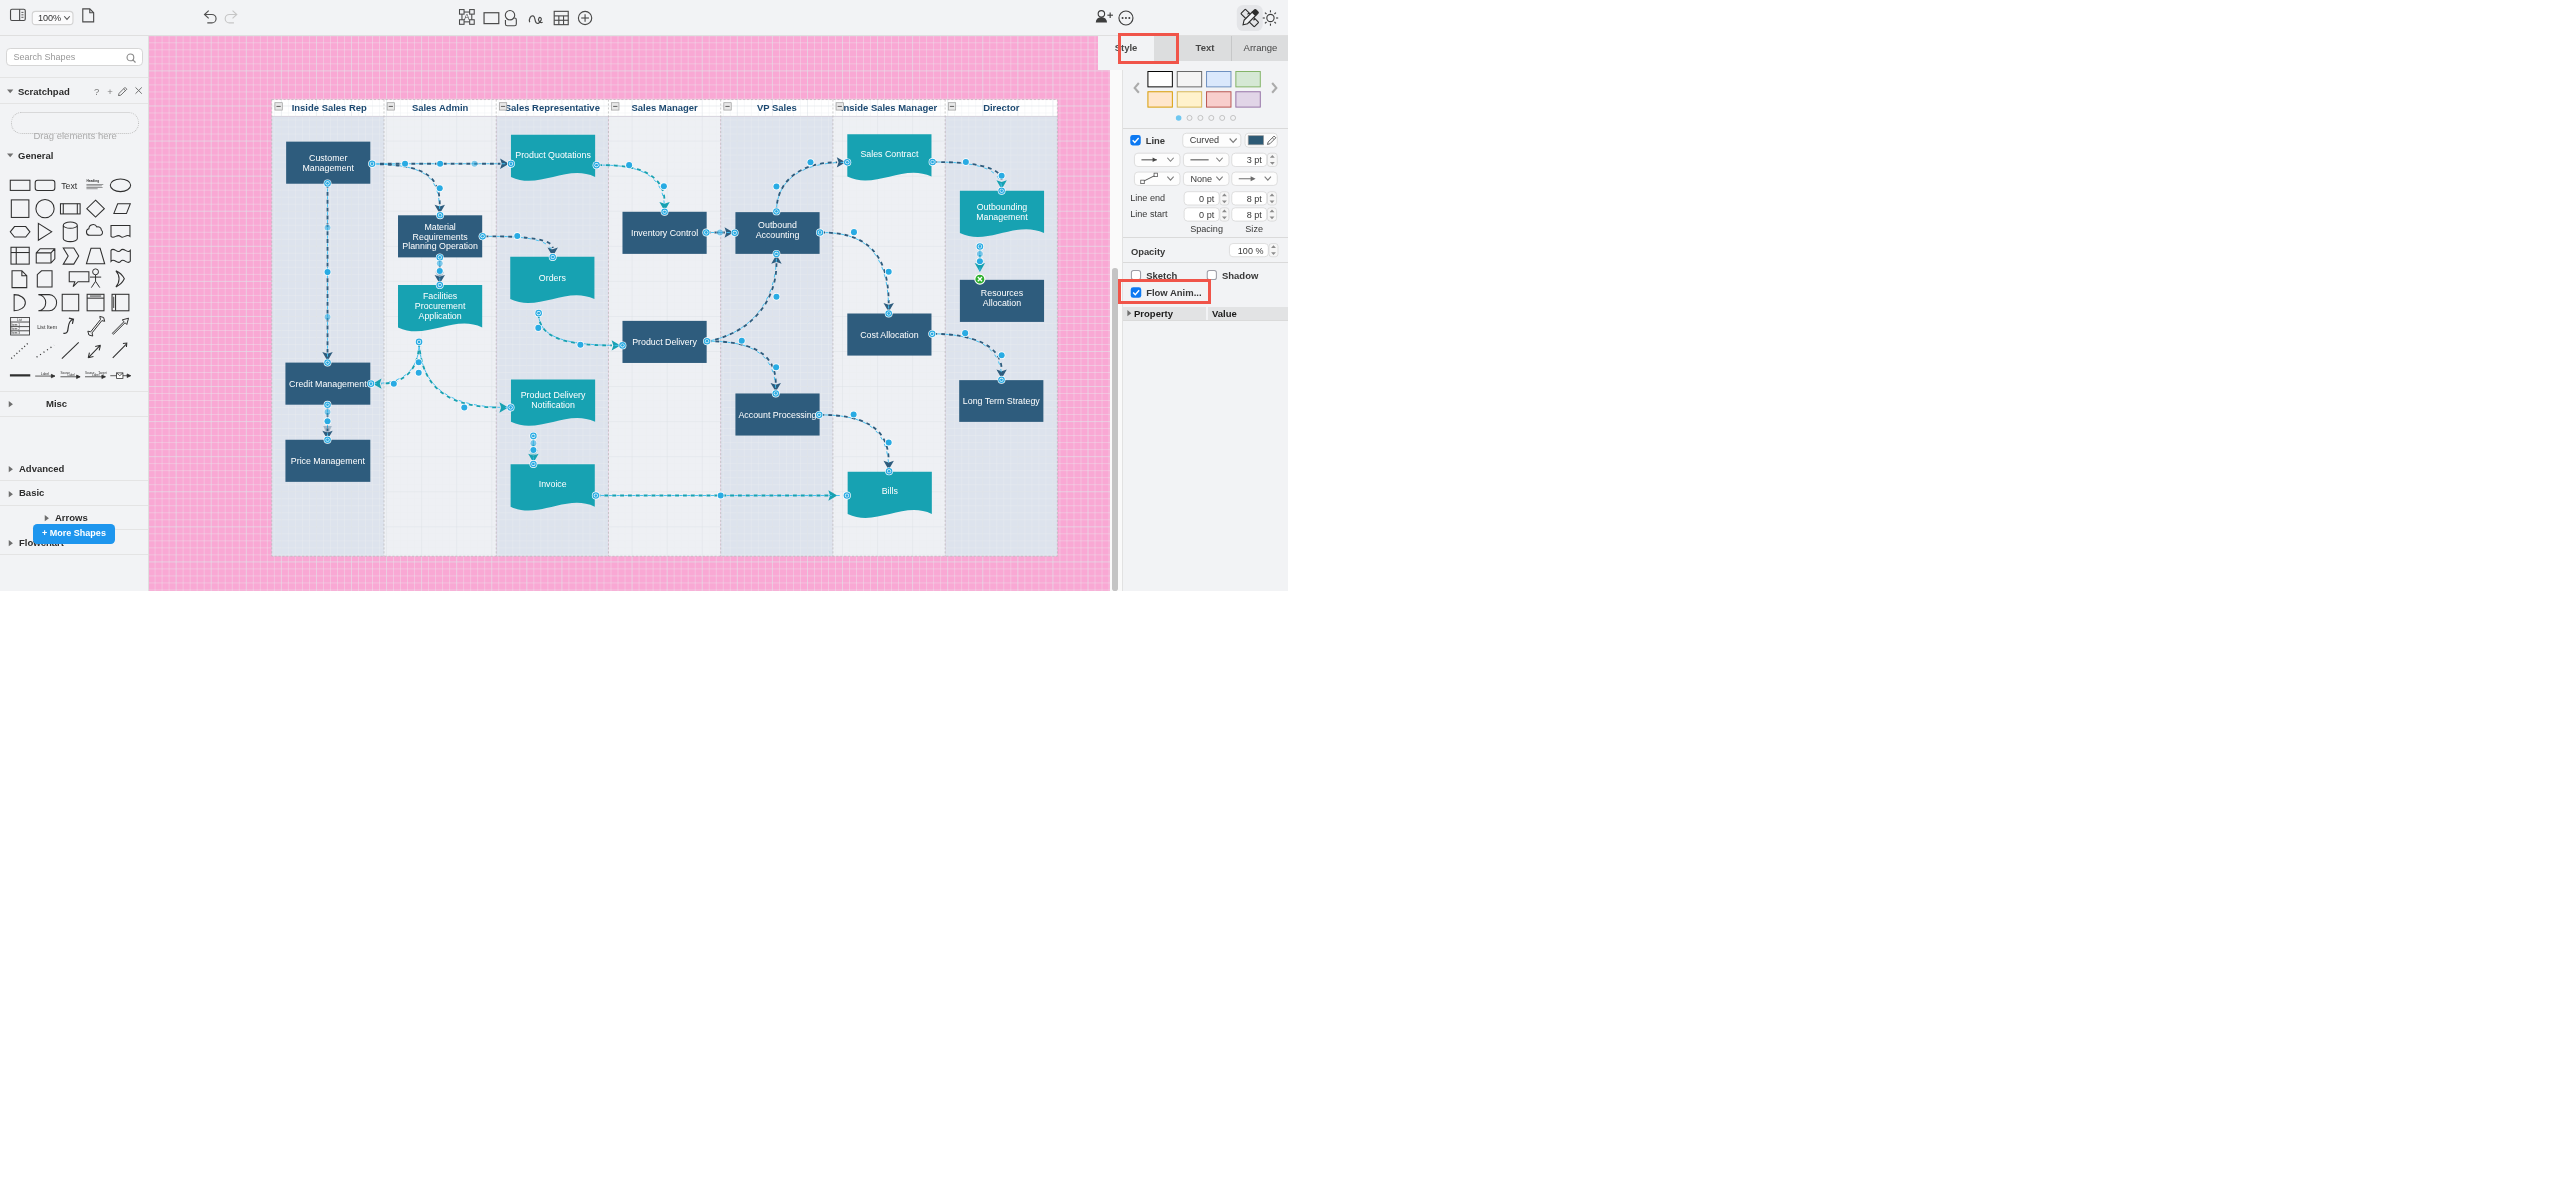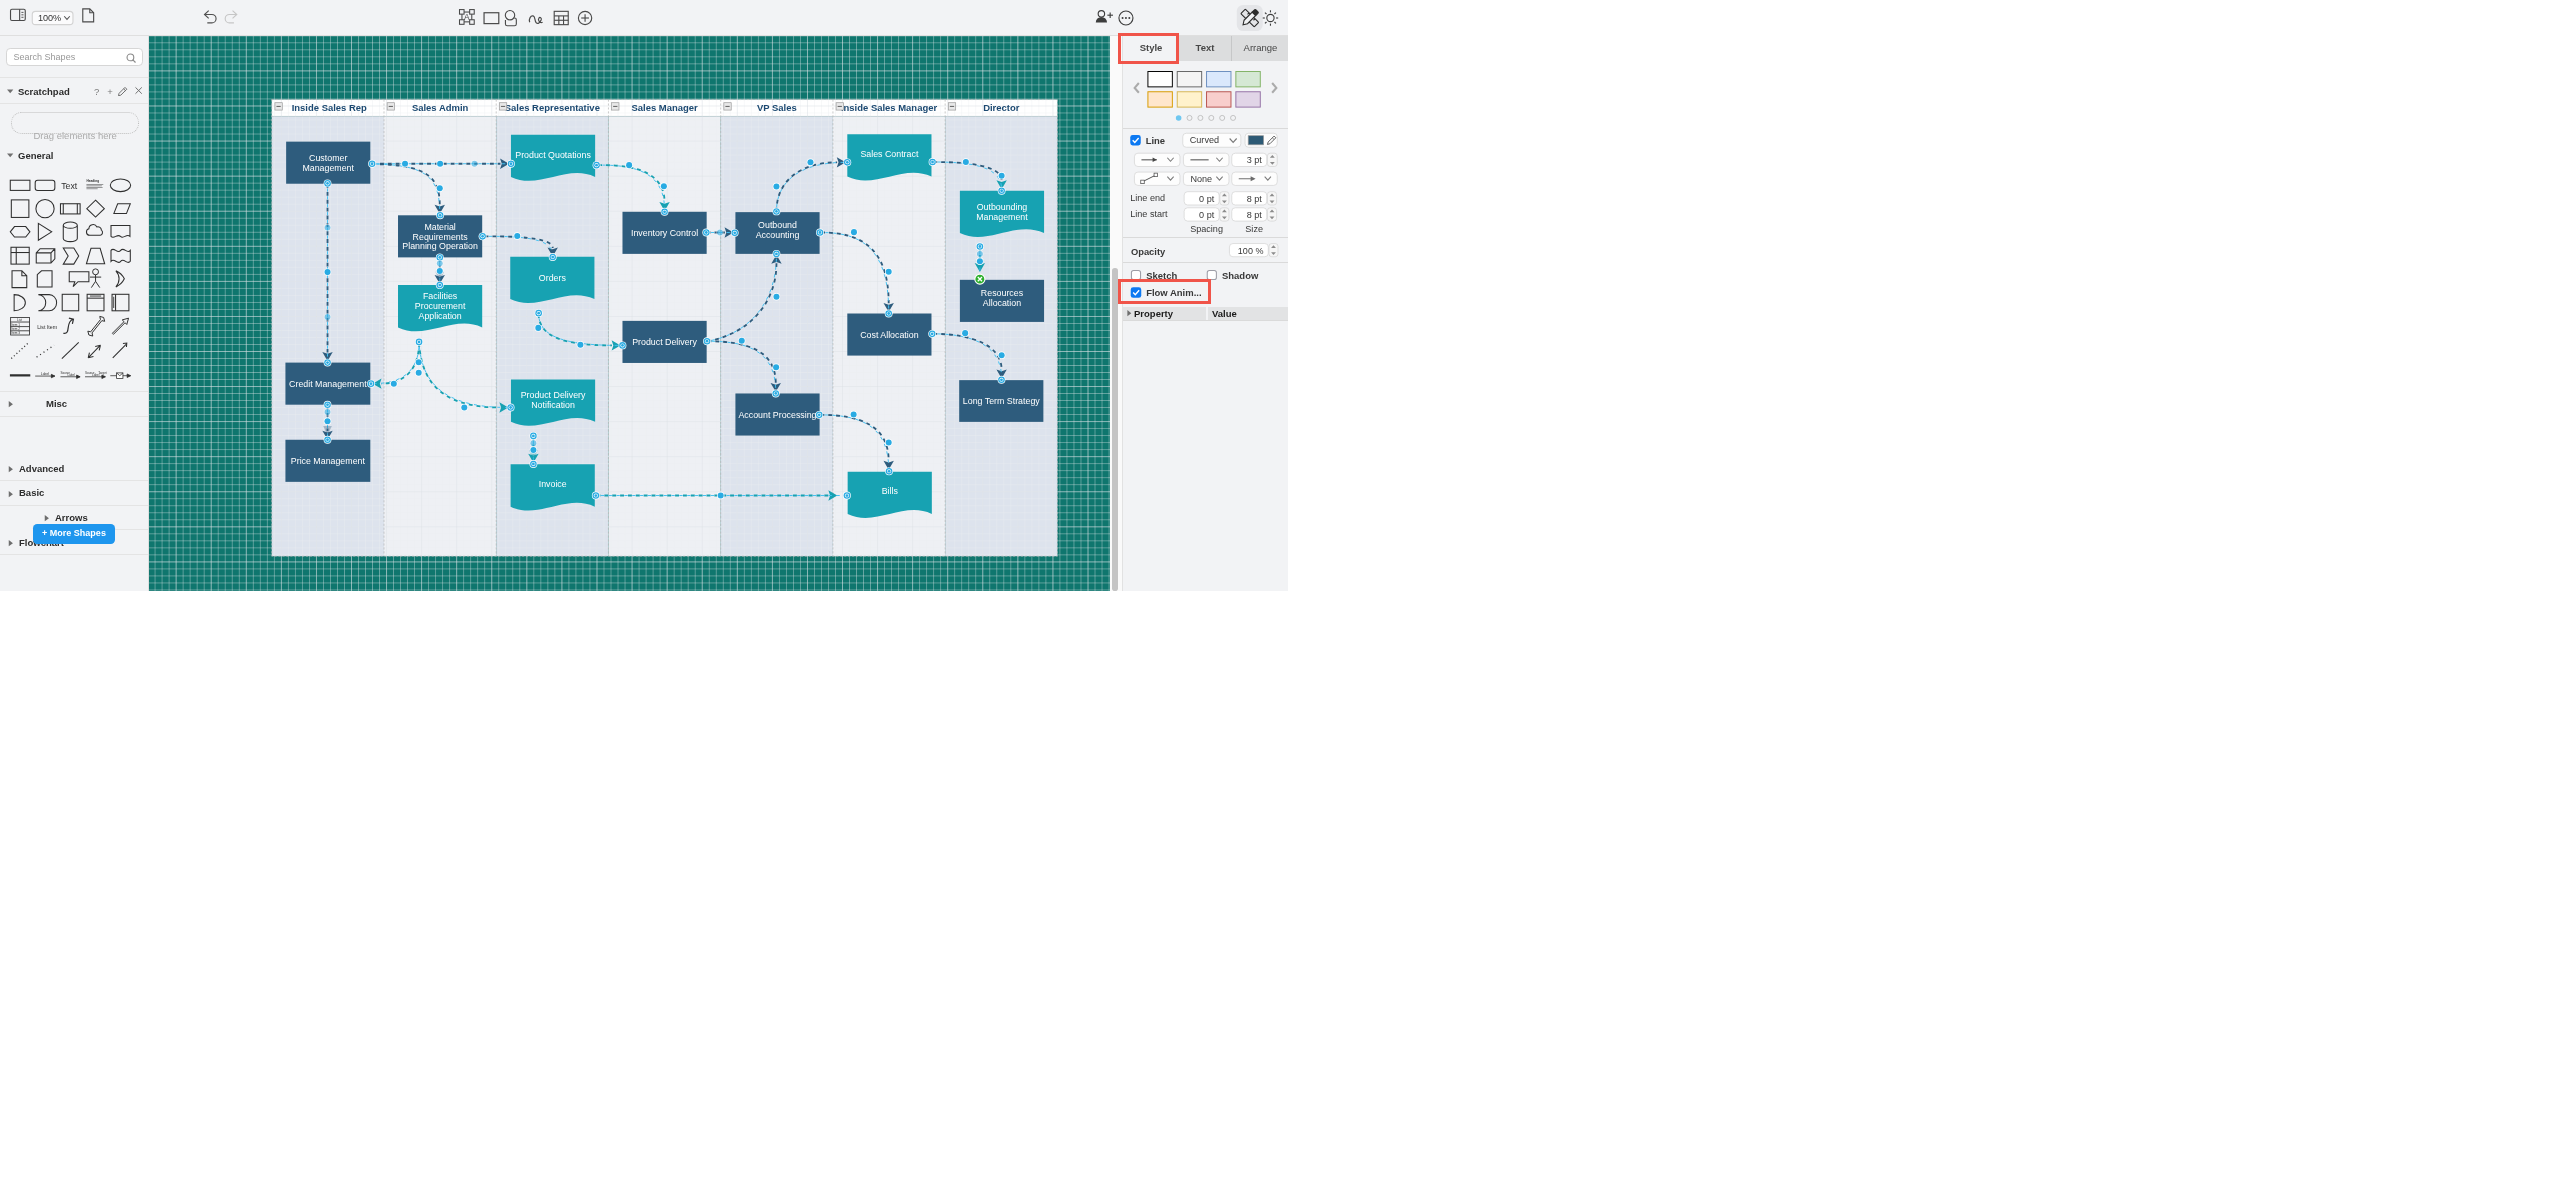--- a/index.html
+++ b/index.html
@@ -7,21 +7,21 @@
     font-family:"Liberation Sans", sans-serif; }
   .abs { position:absolute; }
   
   #toolbar { position:absolute; left:0; top:0; width:1288px; height:36px;
     background:#f2f3f5; border-bottom:0.7px solid #dfdfdf; }
   
   #sidebar { position:absolute; left:0; top:36px; width:149px; height:555px;
     background:#f2f3f5; border-right:0.7px solid #dfdfdf; }
   
   #canvas { position:absolute; left:149px; top:36px; width:961px; height:555px;
-    background:#0f766e;text-align:center; }
+    background:#f9a8d4;text-align:center; }
   #sbtrack { position:absolute; left:1110px; top:36px; width:13.3px; height:555px;
     background:#fafafa; }
   #sbthumb { position:absolute; left:1112px; top:268px; width:5.6px; height:323px;
     background:#c4c4c4; border-radius:2.8px; }
   
   #panel { position:absolute; left:1123px; top:36px; width:165px; height:555px;
     background:#f2f3f5; font-size:9px; color:#3a3a3a; }
   .redbox { position:absolute; border:3.5px solid #f05449; z-index:50; }
 </style>
 </head>
@@ -562,21 +562,21 @@
 </g>
 </svg>
 </div>
 <div id="sbtrack"></div>
 <div id="sbthumb"></div>
 <div id="panel"></div>
 <div class="abs" style="left:1122px;top:36px;width:0.7px;height:555px;background:#e2e2e2;"></div>
 <div>
 
   <div class="abs" style="left:1123px;top:36px;width:165px;height:24.6px;background:#dcddde;"></div>
-  <div class="abs" style="left:1123px;top:36px;width:56px;height:34px;background:#f2f3f5;text-align:center;line-height:24.6px;font-weight:bold;color:#474747;font-size:9.5px;">Style</div>
+  <div class="abs" style="left:1098px;top:36px;width:56px;height:34px;background:#f2f3f5;text-align:center;line-height:24.6px;font-weight:bold;color:#474747;font-size:9.5px;">Style</div>
   <div class="abs" style="left:1179px;top:36px;width:53px;height:24.6px;text-align:center;line-height:24.6px;font-weight:bold;color:#474747;font-size:9.5px;border-right:0.7px solid #c6c7c8;">Text</div>
   <div class="abs" style="left:1233px;top:36px;width:55px;height:24.6px;text-align:center;line-height:24.6px;font-weight:normal;color:#474747;font-size:9.5px;">Arrange</div>
 
   <svg class="abs" style="left:1123px;top:60px" width="165" height="67" viewBox="0 0 235 96">
     <g stroke-width="1.4">
       <rect x="35" y="16.5" width="35" height="22" fill="#ffffff" stroke="#000"></rect>
       <rect x="77" y="16.5" width="35" height="22" fill="#f4f4f4" stroke="#666"></rect>
       <rect x="119" y="16.5" width="35" height="22" fill="#dae8fc" stroke="#6c8ebf"></rect>
       <rect x="161" y="16.5" width="35" height="22" fill="#d5e8d4" stroke="#82b366"></rect>
       <rect x="35" y="45.5" width="35" height="22" fill="#ffe6cc" stroke="#d79b00"></rect>

